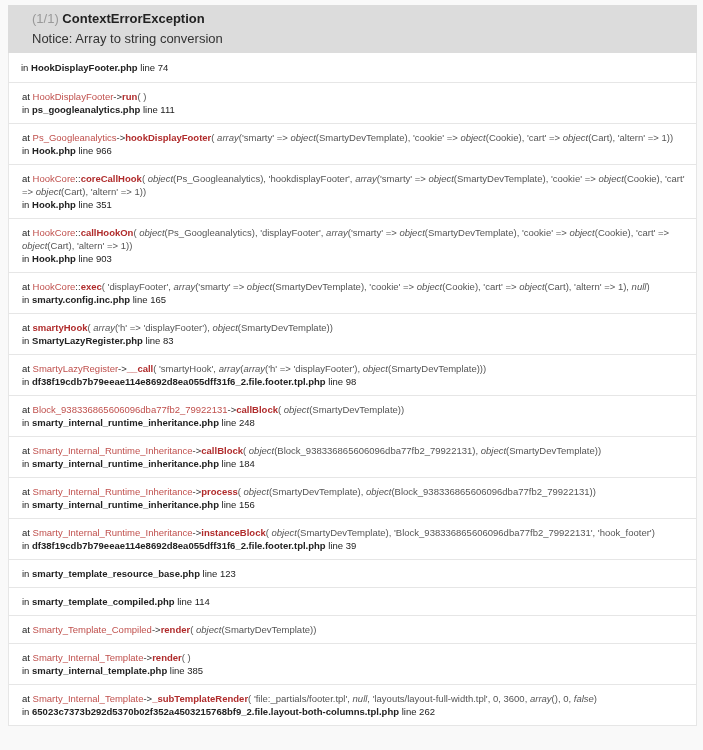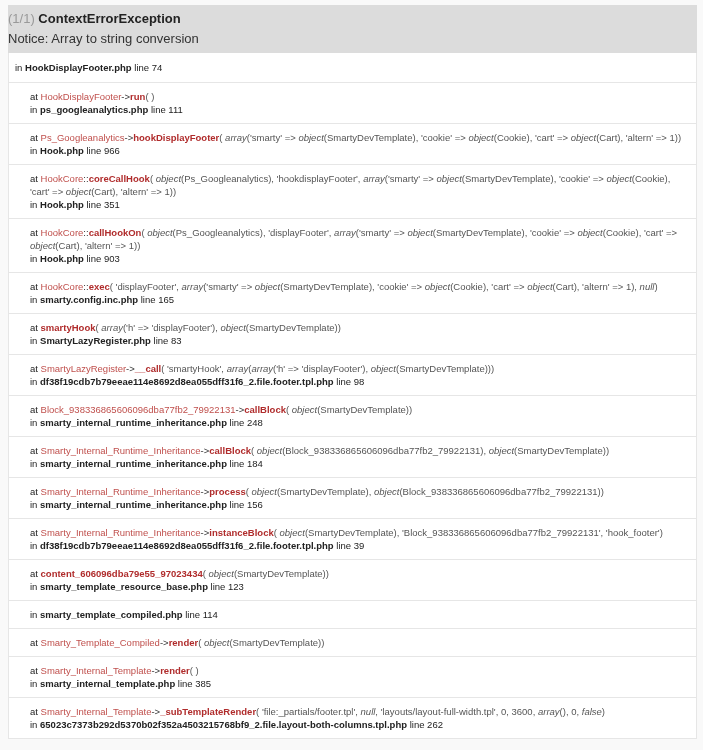--- a/index.html
+++ b/index.html
@@ -8,34 +8,34 @@
     background:#f9f9f9;
     font-family:"Liberation Sans", sans-serif;
     font-size:9.5px; color:#222;
   }
   .container {
     position:absolute; left:8px; top:5px; width:689px;
     background:#fff;
   }
   .header {
     background:#dcdcdc;
-    padding:6px 8px 7px 0;
+    padding:6px 8px 7px 24px;
   }
   .title { font-size:13px; font-weight:bold; color:#222; line-height:16px; }
   .title .count { color:#999; font-weight:normal; }
   .message { font-size:13px; color:#333; margin-top:5px; line-height:14px; }
   .trace { margin:0; padding:0; list-style:none; }
   .trace li {
     background:#fff;
     border:1px solid #e6e6e6;
     border-top:none;
-    padding:7px 8px 7px 21px;
+    padding:7px 8px 7px 13px;
     line-height:13px;
   }
-  .trace li.first { padding:8px 8px 8px 6px; }
+  .trace li.first { padding:8px 8px 8px 12px; }
   .cls { color:#c0504d; }
   .fn { color:#b02c2c; font-weight:bold; }
   .arr { color:#333; }
   .args { color:#555; }
   .args i { font-style:italic; }
   .file { font-weight:bold; color:#222; }
   .loc { display:block; }
 </style>
 </head>
 <body>
@@ -56,19 +56,19 @@
       <li><span>at <span class="cls">Ps_Googleanalytics</span><span class="arr">-&gt;</span><span class="fn">hookDisplayFooter</span><span class="args">( <i>array</i>('smarty' =&gt; <i>object</i>(SmartyDevTemplate), 'cookie' =&gt; <i>object</i>(Cookie), 'cart' =&gt; <i>object</i>(Cart), 'altern' =&gt; 1))</span></span><span class="loc">in <span class="file">Hook.php</span> <span>line 966</span></span></li>
       <li><span>at <span class="cls">HookCore</span><span class="arr">::</span><span class="fn">coreCallHook</span><span class="args">( <i>object</i>(Ps_Googleanalytics), 'hookdisplayFooter', <i>array</i>('smarty' =&gt; <i>object</i>(SmartyDevTemplate), 'cookie' =&gt; <i>object</i>(Cookie), 'cart' =&gt; <i>object</i>(Cart), 'altern' =&gt; 1))</span></span><span class="loc">in <span class="file">Hook.php</span> <span>line 351</span></span></li>
       <li><span>at <span class="cls">HookCore</span><span class="arr">::</span><span class="fn">callHookOn</span><span class="args">( <i>object</i>(Ps_Googleanalytics), 'displayFooter', <i>array</i>('smarty' =&gt; <i>object</i>(SmartyDevTemplate), 'cookie' =&gt; <i>object</i>(Cookie), 'cart' =&gt; <i>object</i>(Cart), 'altern' =&gt; 1))</span></span><span class="loc">in <span class="file">Hook.php</span> <span>line 903</span></span></li>
       <li><span>at <span class="cls">HookCore</span><span class="arr">::</span><span class="fn">exec</span><span class="args">( 'displayFooter', <i>array</i>('smarty' =&gt; <i>object</i>(SmartyDevTemplate), 'cookie' =&gt; <i>object</i>(Cookie), 'cart' =&gt; <i>object</i>(Cart), 'altern' =&gt; 1), <i>null</i>)</span></span><span class="loc">in <span class="file">smarty.config.inc.php</span> <span>line 165</span></span></li>
       <li><span>at  <span class="fn">smartyHook</span><span class="args">( <i>array</i>('h' =&gt; 'displayFooter'), <i>object</i>(SmartyDevTemplate))</span></span><span class="loc">in <span class="file">SmartyLazyRegister.php</span> <span>line 83</span></span></li>
       <li><span>at <span class="cls">SmartyLazyRegister</span><span class="arr">-&gt;</span><span class="fn">__call</span><span class="args">( 'smartyHook', <i>array</i>(<i>array</i>('h' =&gt; 'displayFooter'), <i>object</i>(SmartyDevTemplate)))</span></span><span class="loc">in <span class="file">df38f19cdb7b79eeae114e8692d8ea055dff31f6_2.file.footer.tpl.php</span> <span>line 98</span></span></li>
       <li><span>at <span class="cls">Block_938336865606096dba77fb2_79922131</span><span class="arr">-&gt;</span><span class="fn">callBlock</span><span class="args">( <i>object</i>(SmartyDevTemplate))</span></span><span class="loc">in <span class="file">smarty_internal_runtime_inheritance.php</span> <span>line 248</span></span></li>
       <li><span>at <span class="cls">Smarty_Internal_Runtime_Inheritance</span><span class="arr">-&gt;</span><span class="fn">callBlock</span><span class="args">( <i>object</i>(Block_938336865606096dba77fb2_79922131), <i>object</i>(SmartyDevTemplate))</span></span><span class="loc">in <span class="file">smarty_internal_runtime_inheritance.php</span> <span>line 184</span></span></li>
       <li><span>at <span class="cls">Smarty_Internal_Runtime_Inheritance</span><span class="arr">-&gt;</span><span class="fn">process</span><span class="args">( <i>object</i>(SmartyDevTemplate), <i>object</i>(Block_938336865606096dba77fb2_79922131))</span></span><span class="loc">in <span class="file">smarty_internal_runtime_inheritance.php</span> <span>line 156</span></span></li>
       <li><span>at <span class="cls">Smarty_Internal_Runtime_Inheritance</span><span class="arr">-&gt;</span><span class="fn">instanceBlock</span><span class="args">( <i>object</i>(SmartyDevTemplate), 'Block_938336865606096dba77fb2_79922131', 'hook_footer')</span></span><span class="loc">in <span class="file">df38f19cdb7b79eeae114e8692d8ea055dff31f6_2.file.footer.tpl.php</span> <span>line 39</span></span></li>
-      <li><span>at  <span class="fn">content_606096dba79e55_97023434</span><span class="args">( <i>object</i>(SmartyDevTemplate))</span></span><span class="loc">in <span class="file">smarty_template_resource_base.php</span> <span>line 123</span></span></li>
+      <li><span class="loc">in <span class="file">smarty_template_resource_base.php</span> <span>line 123</span></span></li>
       <li><span class="loc">in <span class="file">smarty_template_compiled.php</span> <span>line 114</span></span></li>
       <li><span>at <span class="cls">Smarty_Template_Compiled</span><span class="arr">-&gt;</span><span class="fn">render</span><span class="args">( <i>object</i>(SmartyDevTemplate))</span></span></li>
       <li><span>at <span class="cls">Smarty_Internal_Template</span><span class="arr">-&gt;</span><span class="fn">render</span><span class="args">( )</span></span><span class="loc">in <span class="file">smarty_internal_template.php</span> <span>line 385</span></span></li>
       <li><span>at <span class="cls">Smarty_Internal_Template</span><span class="arr">-&gt;</span><span class="fn">_subTemplateRender</span><span class="args">( 'file:_partials/footer.tpl', <i>null</i>, 'layouts/layout-full-width.tpl', 0, 3600, <i>array</i>(), 0, <i>false</i>)</span></span><span class="loc">in <span class="file">65023c7373b292d5370b02f352a4503215768bf9_2.file.layout-both-columns.tpl.php</span> <span>line 262</span></span></li>
     </ol>
 </div>
 
 </body></html>

